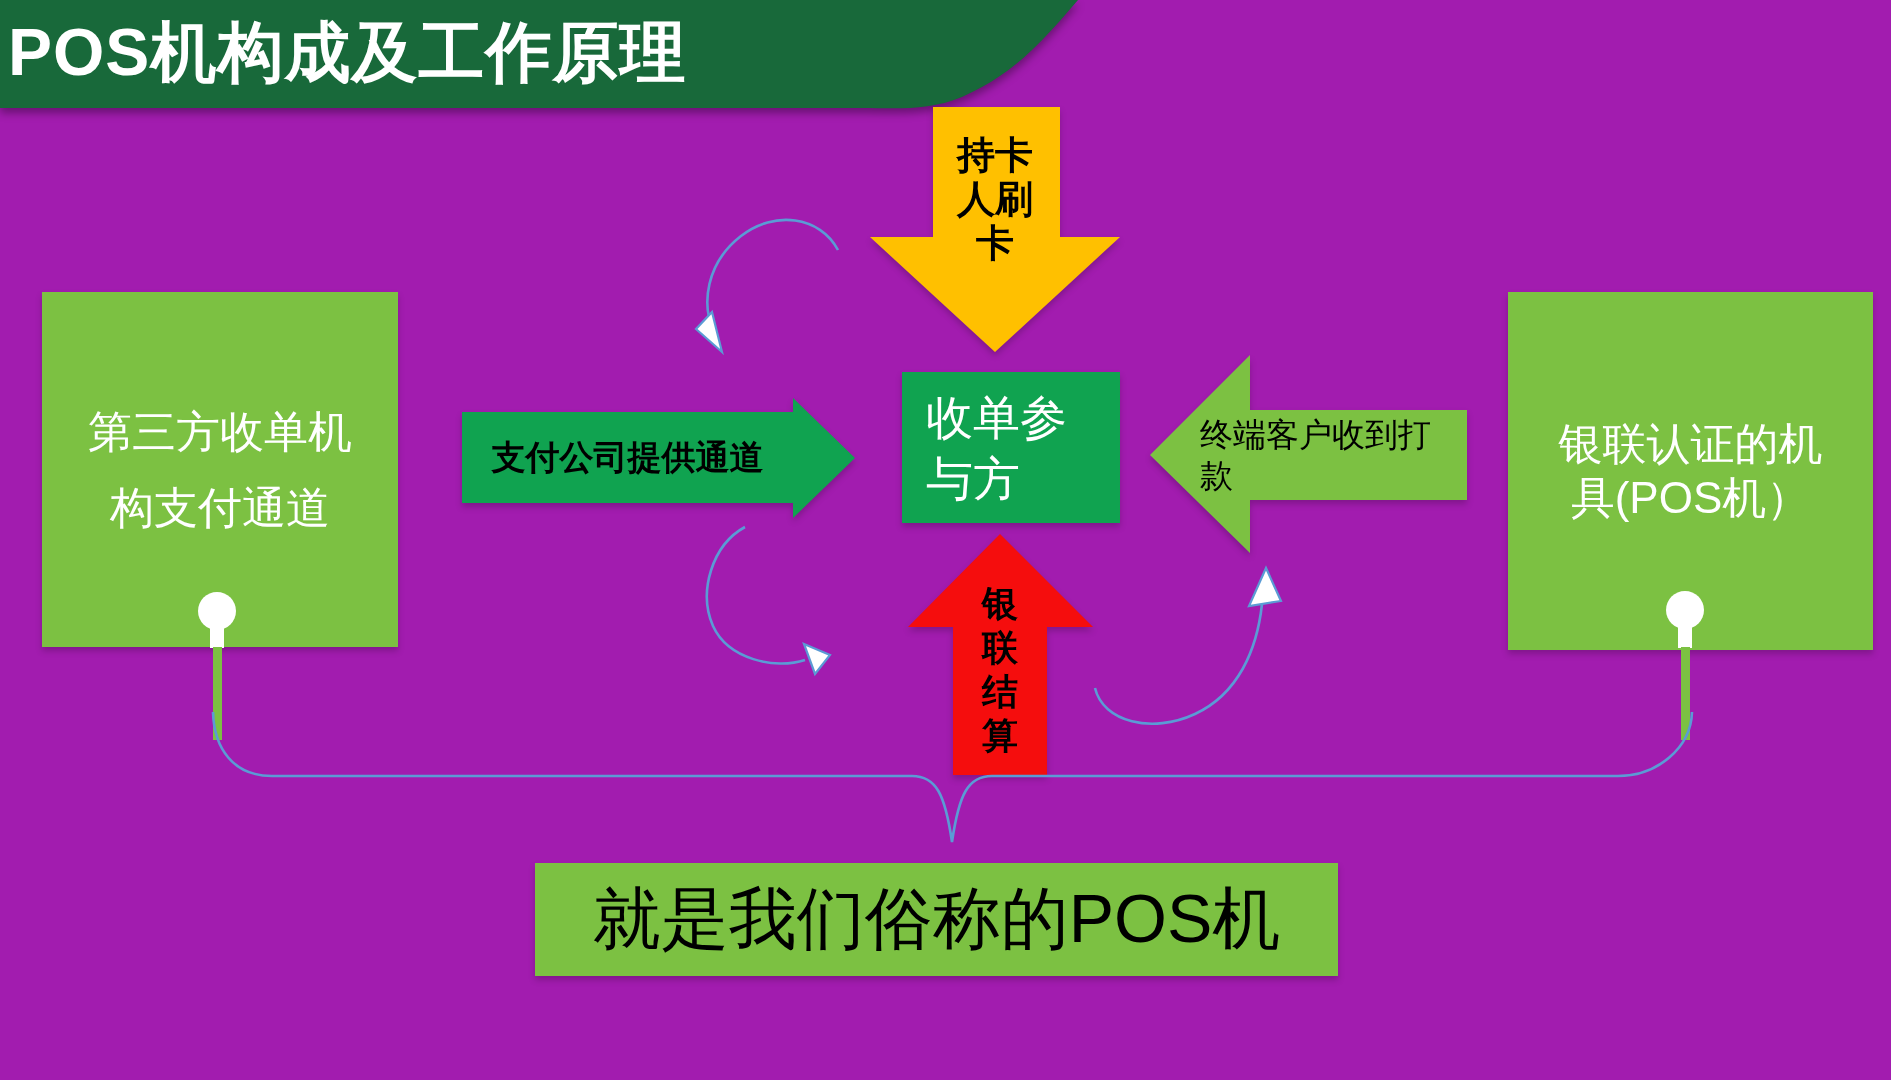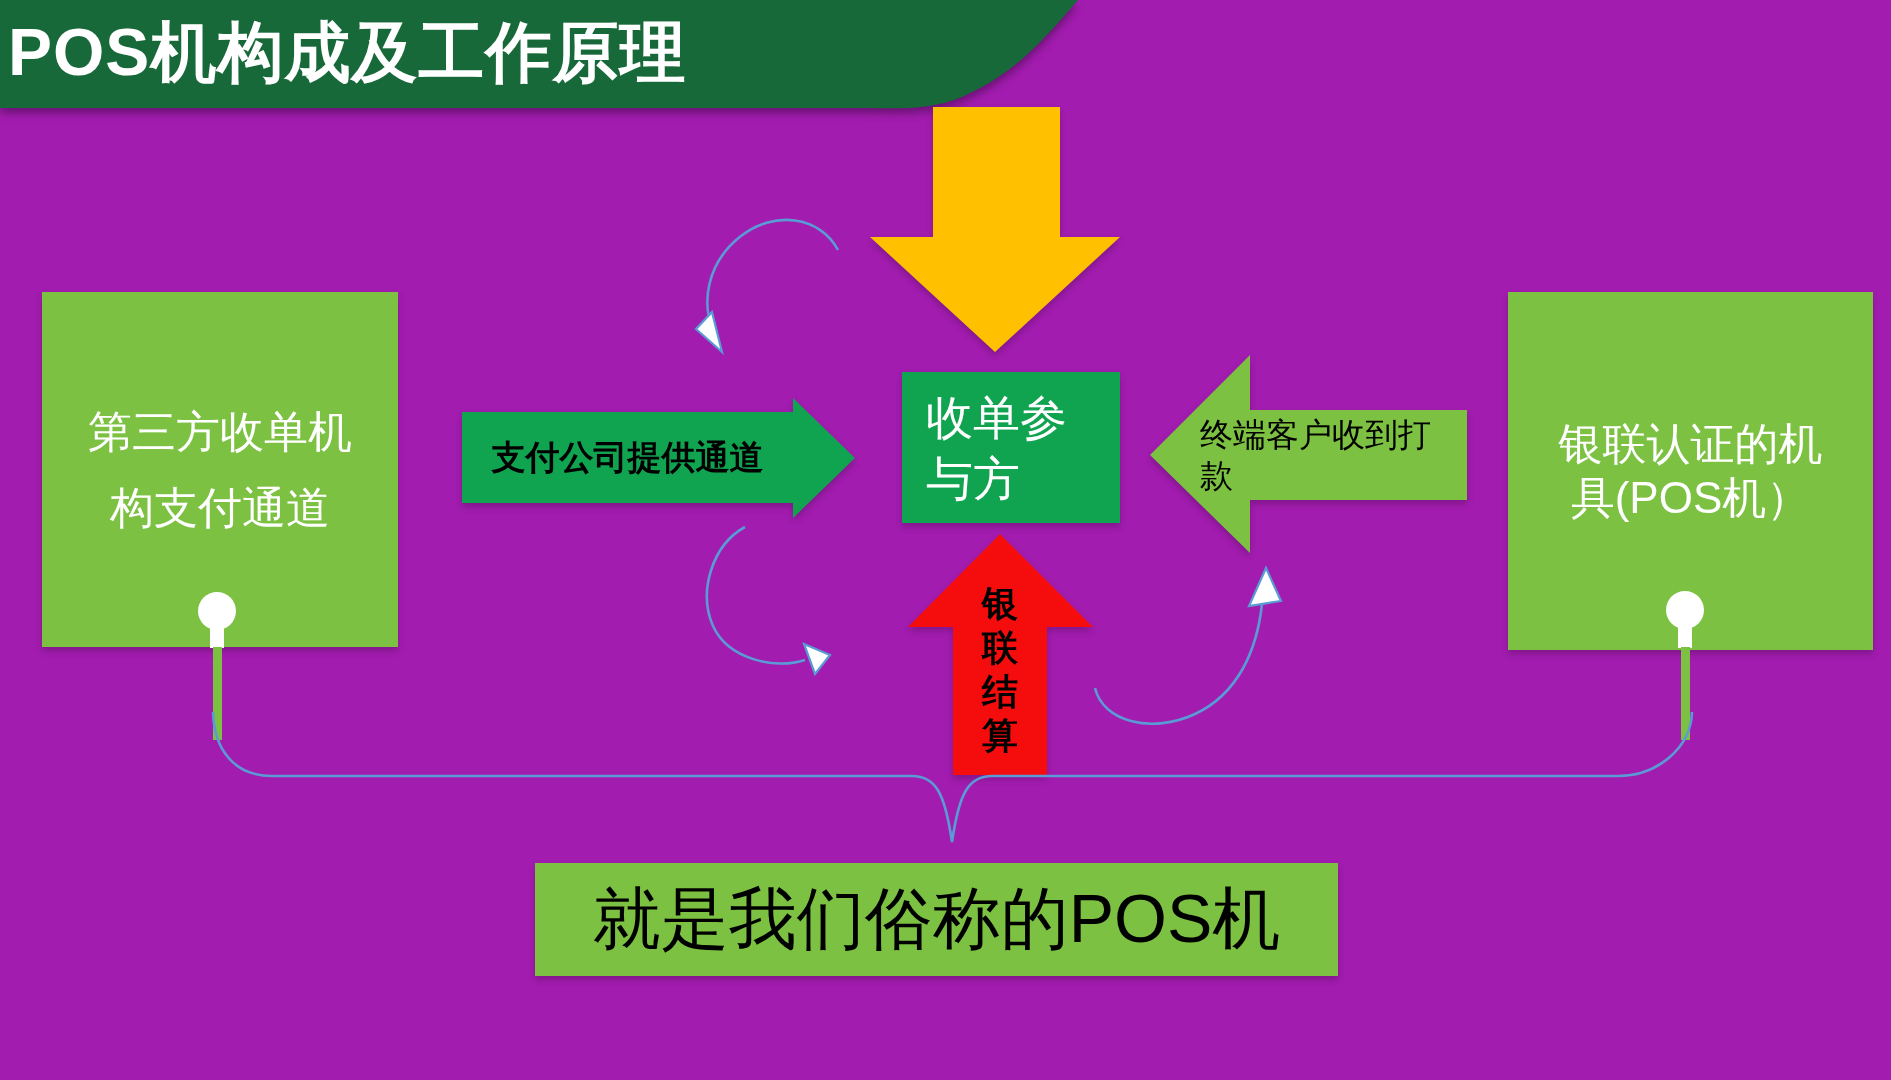--- a/index.html
+++ b/index.html
@@ -88,20 +88,23 @@
 构支付通道</div>
 
   <div class="lbl boxlbl lbl-center-box">收单参
 与方</div>
 
   <div class="lbl boxlbl lbl-right-box">银联认证的机
 具(POS机）</div>
 
   <div class="lbl boxlbl lbl-bottom-box">就是我们俗称的POS机</div>
 
+  <div class="lbl lbl-cardholder">持卡
+人刷
+卡</div>
 
   <div class="lbl lbl-payout">终端客户收到打
 款</div>
 
   <div class="lbl lbl-channel">支付公司提供通道</div>
 
   <div class="lbl lbl-settle">银
 联
 结
 算</div>

